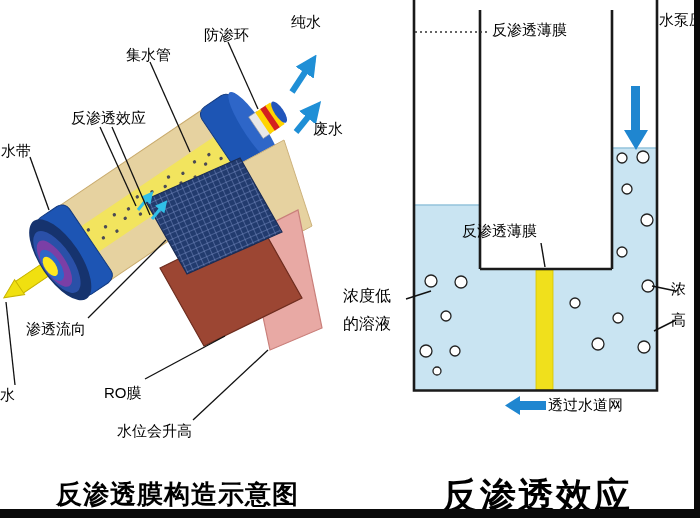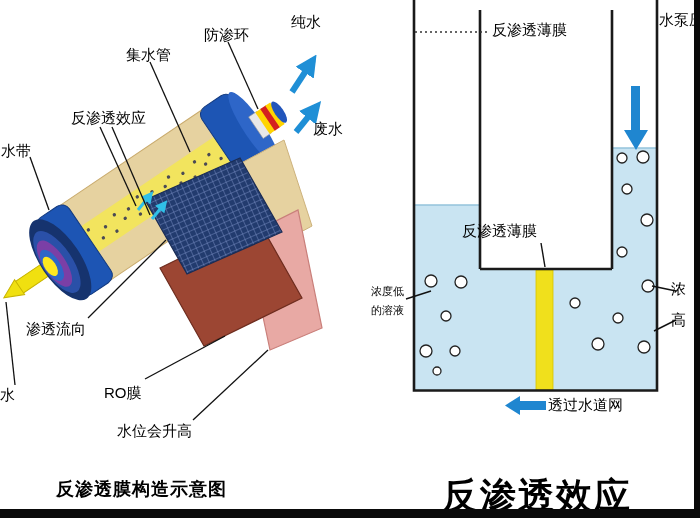--- a/index.html
+++ b/index.html
@@ -1,24 +1,24 @@
 <!DOCTYPE html>
 <html><head>
 <meta charset="utf-8">
 <style>
   html,body{margin:0;padding:0;background:#fff;}
   #stage{position:relative;width:700px;height:518px;overflow:hidden;background:#ffffff;
          font-family:"Liberation Sans",sans-serif;}
   svg{position:absolute;left:0;top:0;}
   .lbl{position:absolute;font-size:15px;color:#000;line-height:1.15;white-space:nowrap;
        font-family:"Liberation Sans",sans-serif;}
-  .lbl.multiline{white-space:pre-line;line-height:1.75;font-size:11px;margin-left:28px;}
+  .lbl.multiline{white-space:pre-line;line-height:1.75;font-size:16px;}
   .caption{position:absolute;font-weight:bold;color:#000;white-space:nowrap;
            font-family:"Liberation Serif",serif;}
-  .caption.left{left:56px;top:477px;font-size:18px;letter-spacing:1px;}
+  .caption.left{left:56px;top:477px;font-size:26px;letter-spacing:1px;}
   .caption.right{left:442px;top:472px;font-size:36px;letter-spacing:2px;}
   .edge{position:absolute;background:#0a0a0a;}
   .edge.right{left:694px;top:0;width:6px;height:518px;}
   .edge.bottom{left:0;top:509px;width:700px;height:9px;}
 </style>
 </head>
 <body>
 
 <div id="stage">
 

